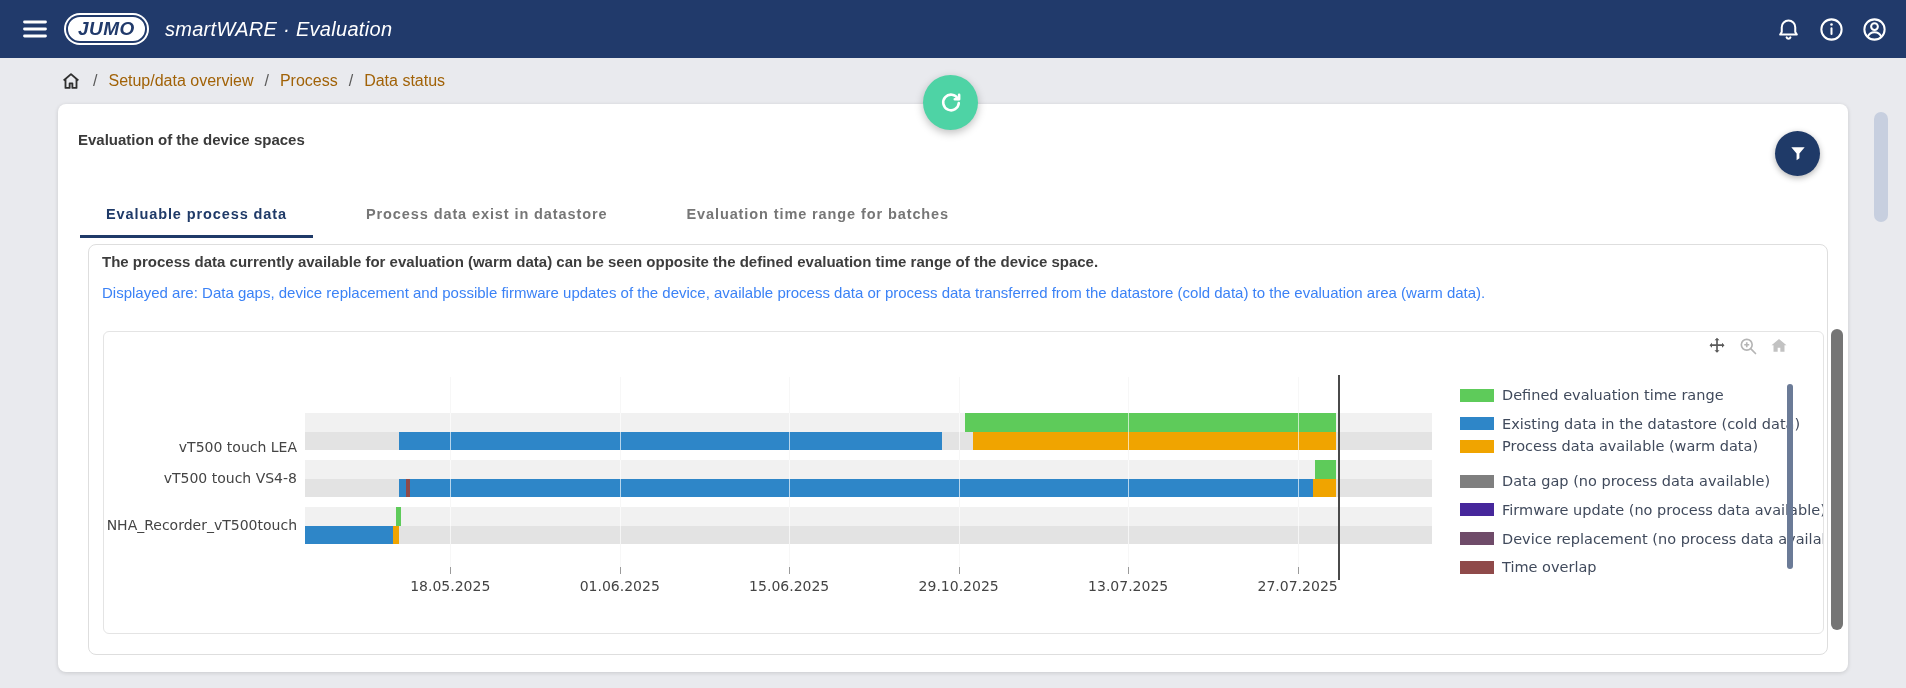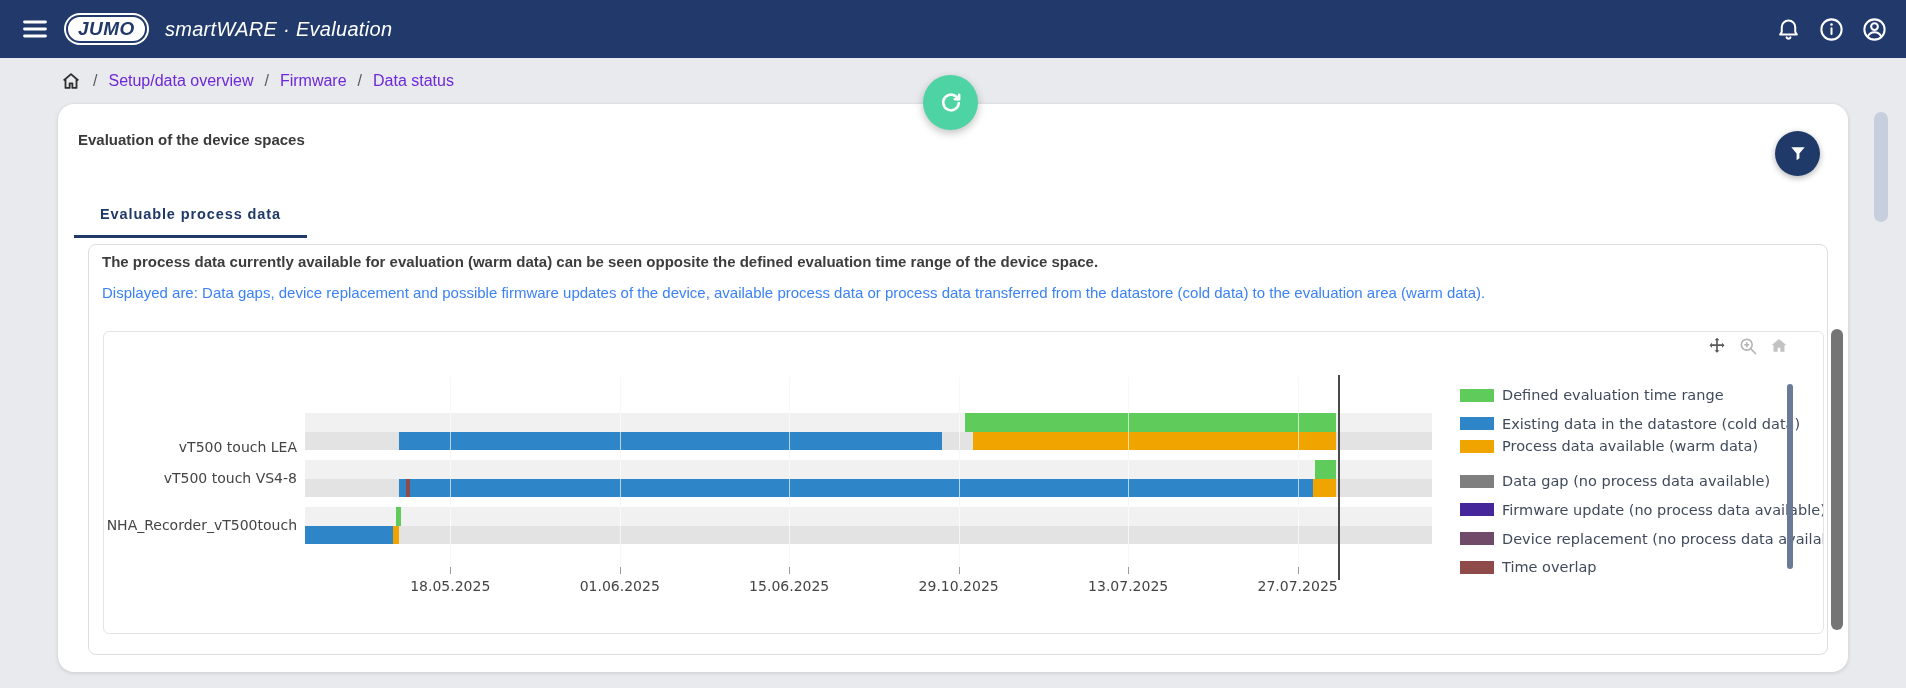--- a/index.html
+++ b/index.html
@@ -15,39 +15,39 @@
                font-size:19px; letter-spacing:.5px; padding:3px 12px; border-radius:15px;
                box-shadow:inset 0 0 0 2px #213a6b, 0 0 0 2px #ffffff; }
   .app-title { margin-left:18px; color:#ffffff; font-style:italic; font-size:20px; letter-spacing:.3px; }
   .header-icons { position:absolute; right:18px; top:0; height:58px; display:flex; align-items:center; gap:16px; }
   .hicon { width:27px; height:27px; color:#ffffff; cursor:pointer; }
 
   
   .breadcrumb { position:absolute; left:0; top:58px; width:1906px; height:46px; display:flex; align-items:center; }
   .crumb-home { margin-left:60px; width:22px; height:22px; color:#2f2f2f; cursor:pointer; }
   .crumb-sep { color:#5a5a5a; font-size:16px; margin:0 11px; }
-  .crumb { color:#6d28d9; font-size:16px; cursor:pointer; }
+  .crumb { color:#a16207; font-size:16px; cursor:pointer; }
 
   
   .refresh-fab { position:absolute; left:923px; top:75px; width:55px; height:55px; border-radius:50%;
                  background:#4ed3a5; display:flex; align-items:center; justify-content:center;
                  box-shadow:0 3px 8px rgba(0,0,0,.25); cursor:pointer; z-index:5; }
   .refresh-fab svg { width:26px; height:26px; color:#ffffff; }
 
   
   .card { position:absolute; left:58px; top:104px; width:1790px; height:568px; background:#ffffff;
-          border-radius:16px; box-shadow:0 1px 4px rgba(0,0,0,.14); }
+          border-radius:8px; box-shadow:0 1px 4px rgba(0,0,0,.14); }
   .card-title { position:absolute; left:20px; top:27px; font-size:15px; font-weight:600; color:#3a3a3a; }
   .filter-fab { position:absolute; right:28px; top:27px; width:45px; height:45px; border-radius:50%;
                 background:#1f3a68; display:flex; align-items:center; justify-content:center;
                 box-shadow:0 2px 6px rgba(0,0,0,.3); cursor:pointer; }
   .filter-fab svg { width:20px; height:20px; color:#ffffff; }
 
   
-  .tabbar { position:absolute; left:16px; top:88px; display:flex; height:46px;gap:27px; }
+  .tabbar { position:absolute; left:22px; top:88px; display:flex; height:46px;gap:27px; }
   .tab { padding:0 26px; display:flex; align-items:center; font-size:14.5px; font-weight:600;
          letter-spacing:.9px; color:#767676; cursor:pointer; border-bottom:3px solid transparent; }
   .tab.active { color:#1f3a68; border-bottom:3px solid #1f3a68; }
 
   
   .panel { position:absolute; left:30px; top:140px; width:1740px; height:411px;
            border:1px solid #dedede; border-radius:8px; background:#ffffff; }
   .desc1 { position:absolute; left:13px; top:8px; font-size:15px; font-weight:600; color:#3d3d3d;text-align:center; }
   .desc2 { position:absolute; left:13px; top:39px; font-size:15px; color:#3b82f6; }
 
@@ -110,21 +110,21 @@
   </div>
 
   <div class="breadcrumb">
     <svg class="crumb-home" viewBox="0 0 24 24" fill="none" stroke="currentColor" stroke-width="2" stroke-linejoin="round">
       <path d="M4 11.5 12 4.5l8 7"></path>
         <path d="M6 10v9.5h4.5v-5h3v5H18V10"></path>
     </svg>
     <span class="crumb-sep">/</span>
     <span class="crumb">Setup/data overview</span>
     <span class="crumb-sep">/</span>
-    <span class="crumb">Firmware</span>
+    <span class="crumb">Process</span>
     <span class="crumb-sep">/</span>
     <span class="crumb">Data status</span>
   </div>
 
   <div class="refresh-fab">
     <svg viewBox="0 0 24 24" fill="none" stroke="currentColor" stroke-width="2.4" stroke-linecap="round">
       <path d="M18.4 8.2A7.2 7.2 0 1 0 19.2 12"></path>
         <path d="M19.5 4.5v4h-4" stroke-linejoin="round"></path>
     </svg>
   </div>
@@ -132,20 +132,22 @@
   <div class="card">
     <div class="card-title">Evaluation of the device spaces</div>
     <div class="filter-fab">
       <svg viewBox="0 0 24 24" fill="currentColor">
         <path d="M4 4h16l-6.3 7.5v5.6l-3.4 2.4v-8z"></path>
       </svg>
     </div>
 
     <div class="tabbar">
       <div class="tab active">Evaluable process data</div>
+      <div class="tab">Process data exist in datastore</div>
+      <div class="tab">Evaluation time range for batches</div>
     </div>
 
     <div class="panel">
       <div class="desc1">The process data currently available for evaluation (warm data) can be seen opposite the defined evaluation time range of the device space.</div>
       <div class="desc2">Displayed are: Data gaps, device replacement and possible firmware updates of the device, available process data or process data transferred from the datastore (cold data) to the evaluation area (warm data).</div>
 
       <div class="chartbox">
         <div class="modebar">
           <svg class="modebtn" viewBox="0 0 24 24" fill="#5a5a5a">
             <path d="M12 2l3 3h-2v5h5V8l3 3-3 3v-2h-5v5h2l-3 3-3-3h2v-5H6v2l-3-3 3-3v2h5V5H9z"></path>

